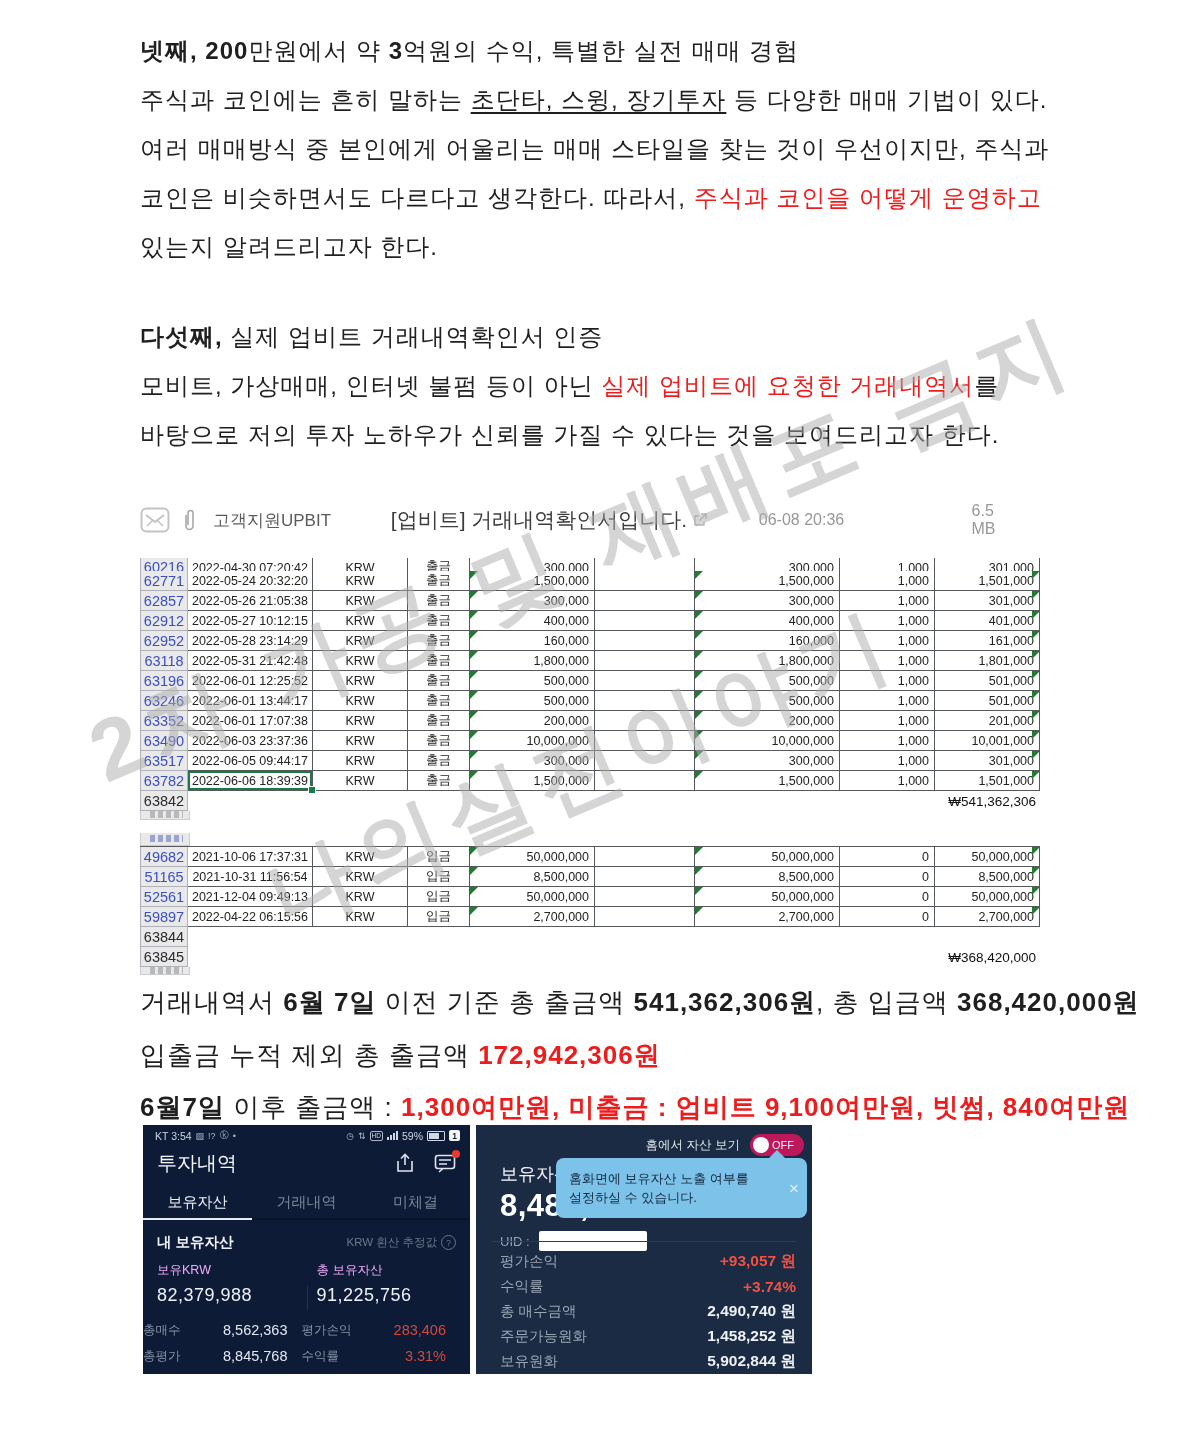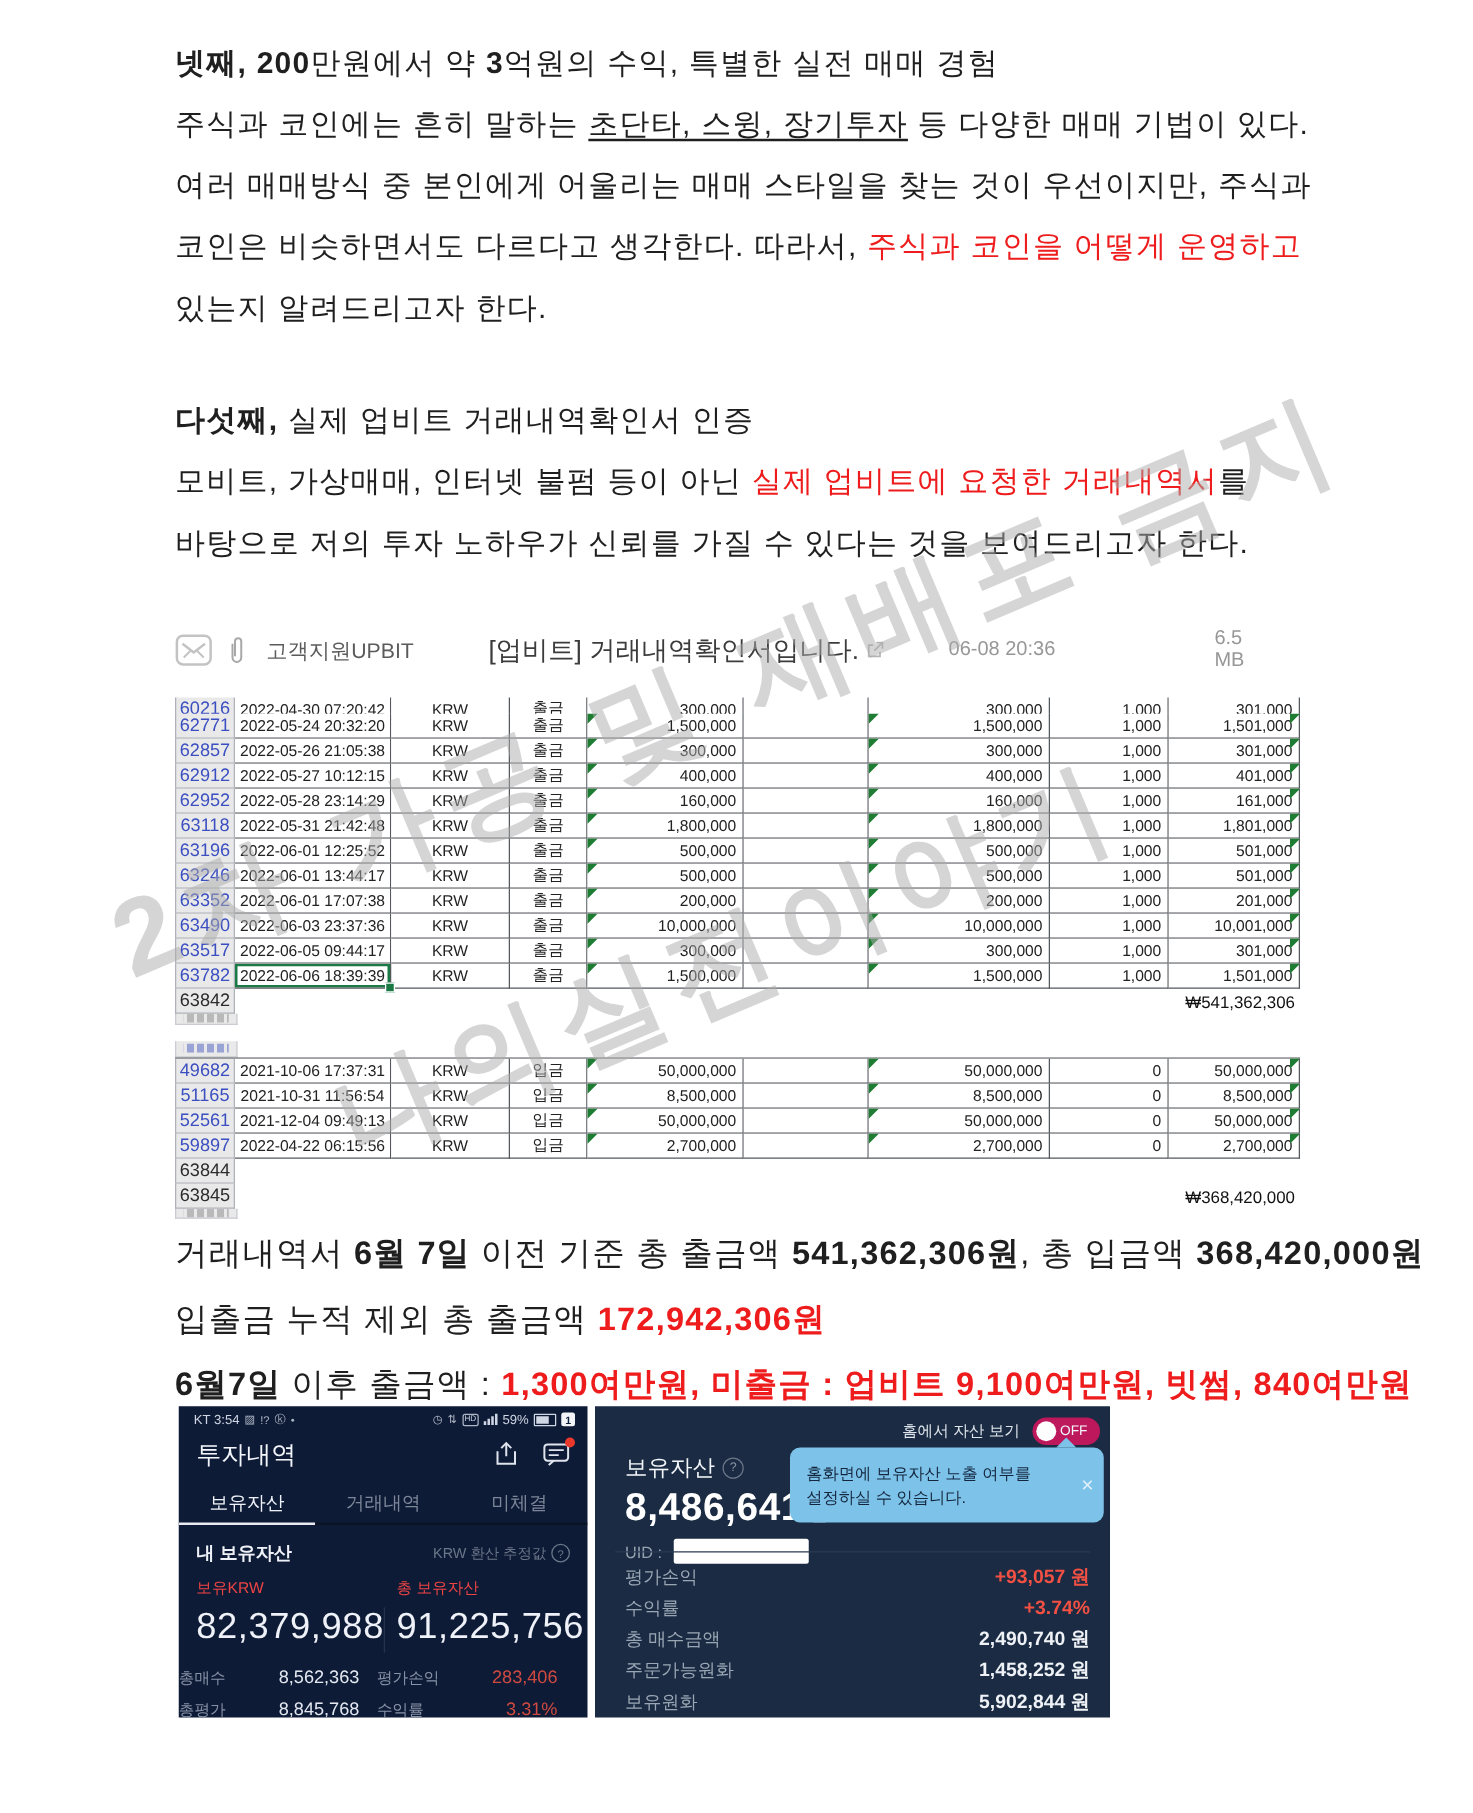--- a/index.html
+++ b/index.html
@@ -50,21 +50,21 @@
   .tot-text{position:absolute;right:4px;top:0;height:20px;display:flex;align-items:center;
             font-size:13.5px;color:#111;}
   .sliver{width:48px;background:#e9e9e9;border:1px solid #c9ccd1;border-top:none;overflow:hidden;}
   .sliver .smear{height:7px;margin:0 6px;background:repeating-linear-gradient(90deg,transparent 0 3px,#9aa3d6 3px 8px);}
   .sliver.gray .smear{background:repeating-linear-gradient(90deg,transparent 0 3px,#b9b9b9 3px 8px);}
   
   .sumline{font-size:26px;letter-spacing:1px;white-space:nowrap;color:#1f1f1f;}
   
   .phone{color:#e8ecf2;overflow:hidden;z-index:2;}
   .pl{left:143px;top:1125px;width:327px;height:249px;background:#0e1b36;}
-  .pr{left:476px;top:1125px;width:412px;height:249px;background:#1a2b43;}
+  .pr{left:476px;top:1125px;width:336px;height:249px;background:#1a2b43;}
   
   .statusbar{display:flex;justify-content:space-between;align-items:center;padding:4px 10px 0 12px;
              font-size:10.5px;color:#cfd6e4;}
   .sb-group{display:flex;align-items:center;gap:4px;}
   .sb-ic{font-size:9px;color:#aeb6c6;}
   .hdbox{border:1px solid #aeb6c6;border-radius:2px;font-size:6.5px;padding:0 1px;line-height:8px;}
   .sigbars{display:flex;align-items:flex-end;gap:1px;}
   .sigbars i{display:block;width:2px;background:#cfd6e4;}
   .batt{position:relative;width:16px;height:8px;border:1px solid #cfd6e4;border-radius:1px;}
   .batt i{position:absolute;left:1px;top:1px;bottom:1px;width:60%;background:#cfd6e4;}
@@ -80,22 +80,22 @@
   .ltab{position:relative;display:flex;align-items:center;justify-content:center;
         font-size:15px;color:#7c8698;cursor:pointer;}
   .ltab.active{color:#eef2f8;}
   .ltab.active::after{content:"";position:absolute;left:0;right:0;bottom:-2px;height:2px;background:#e8ecf2;}
   .lsection{display:flex;justify-content:space-between;align-items:center;padding:13px 14px 0 14px;}
   .lsec-title{font-size:14.5px;font-weight:700;color:#eef2f8;}
   .lsec-note{font-size:11.5px;color:#6570844;color:#6b7688;display:flex;align-items:center;gap:4px;}
   .qm{display:inline-flex;width:13px;height:13px;border:1px solid #6b7688;border-radius:50%;
       font-size:9px;align-items:center;justify-content:center;color:#6b7688;}
   .lcols{position:relative;display:grid;grid-template-columns:1fr 1fr;padding:10px 14px 0 14px;}
-  .lcol-label{font-size:12.5px;color:#ef4444;}
-  .lcol-value{font-size:29px;color:#eef1f7;margin-top:6px;letter-spacing:.5px;}
+  .lcol-label{font-size:12.5px;color:#f0abfc;}
+  .lcol-value{font-size:18px;color:#eef1f7;margin-top:6px;letter-spacing:.5px;}
   .vdiv{position:absolute;left:50%;top:34px;bottom:-4px;width:1px;background:#26334f;}
   .lstats{display:grid;grid-template-columns:1fr 1fr;row-gap:9px;padding:16px 10px 0 0;}
   .lstat{display:flex;justify-content:space-between;padding-right:14px;}
   .sl{font-size:12.5px;color:#8893a7;}
   .sv{font-size:14.5px;color:#e3e8f1;}
   .pred{color:#cf4a40;}
   
   .toprow{display:flex;justify-content:flex-end;align-items:center;gap:10px;padding:9px 8px 0 0;}
   .toggle-label{font-size:12.5px;color:#dfe5ec;}
   .toggle{display:flex;align-items:center;gap:3px;background:#be185d;border-radius:12px;

